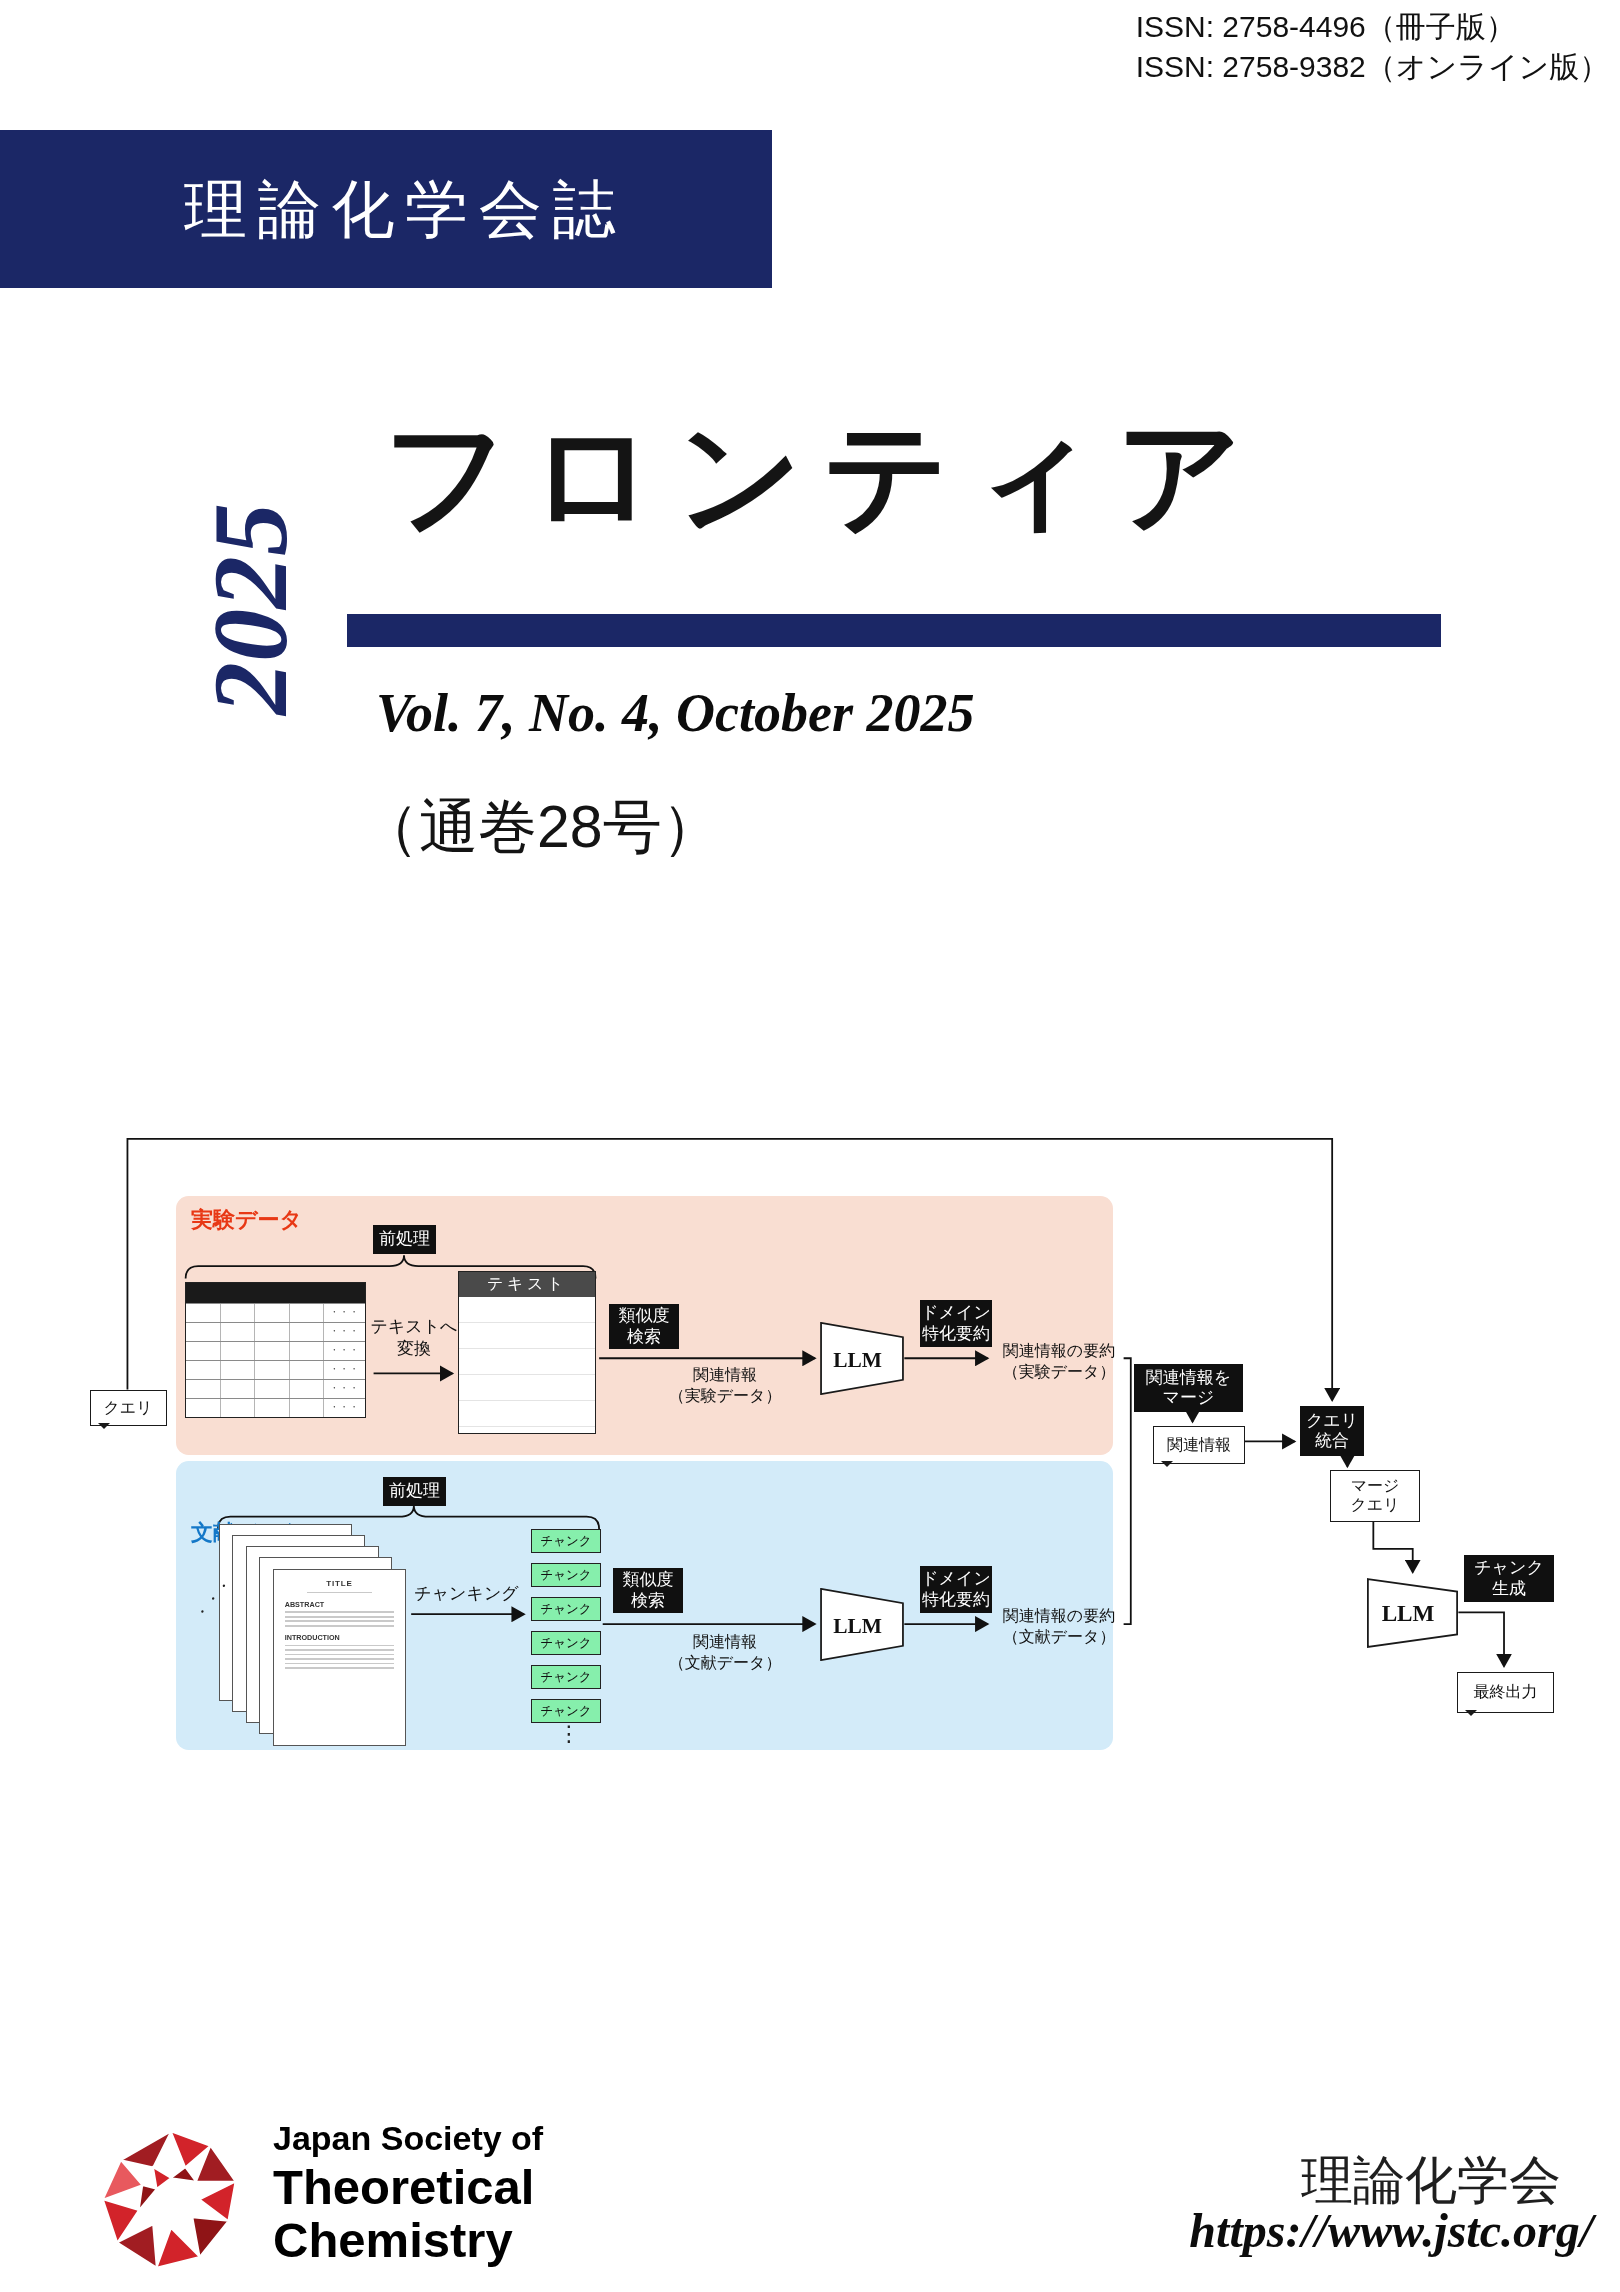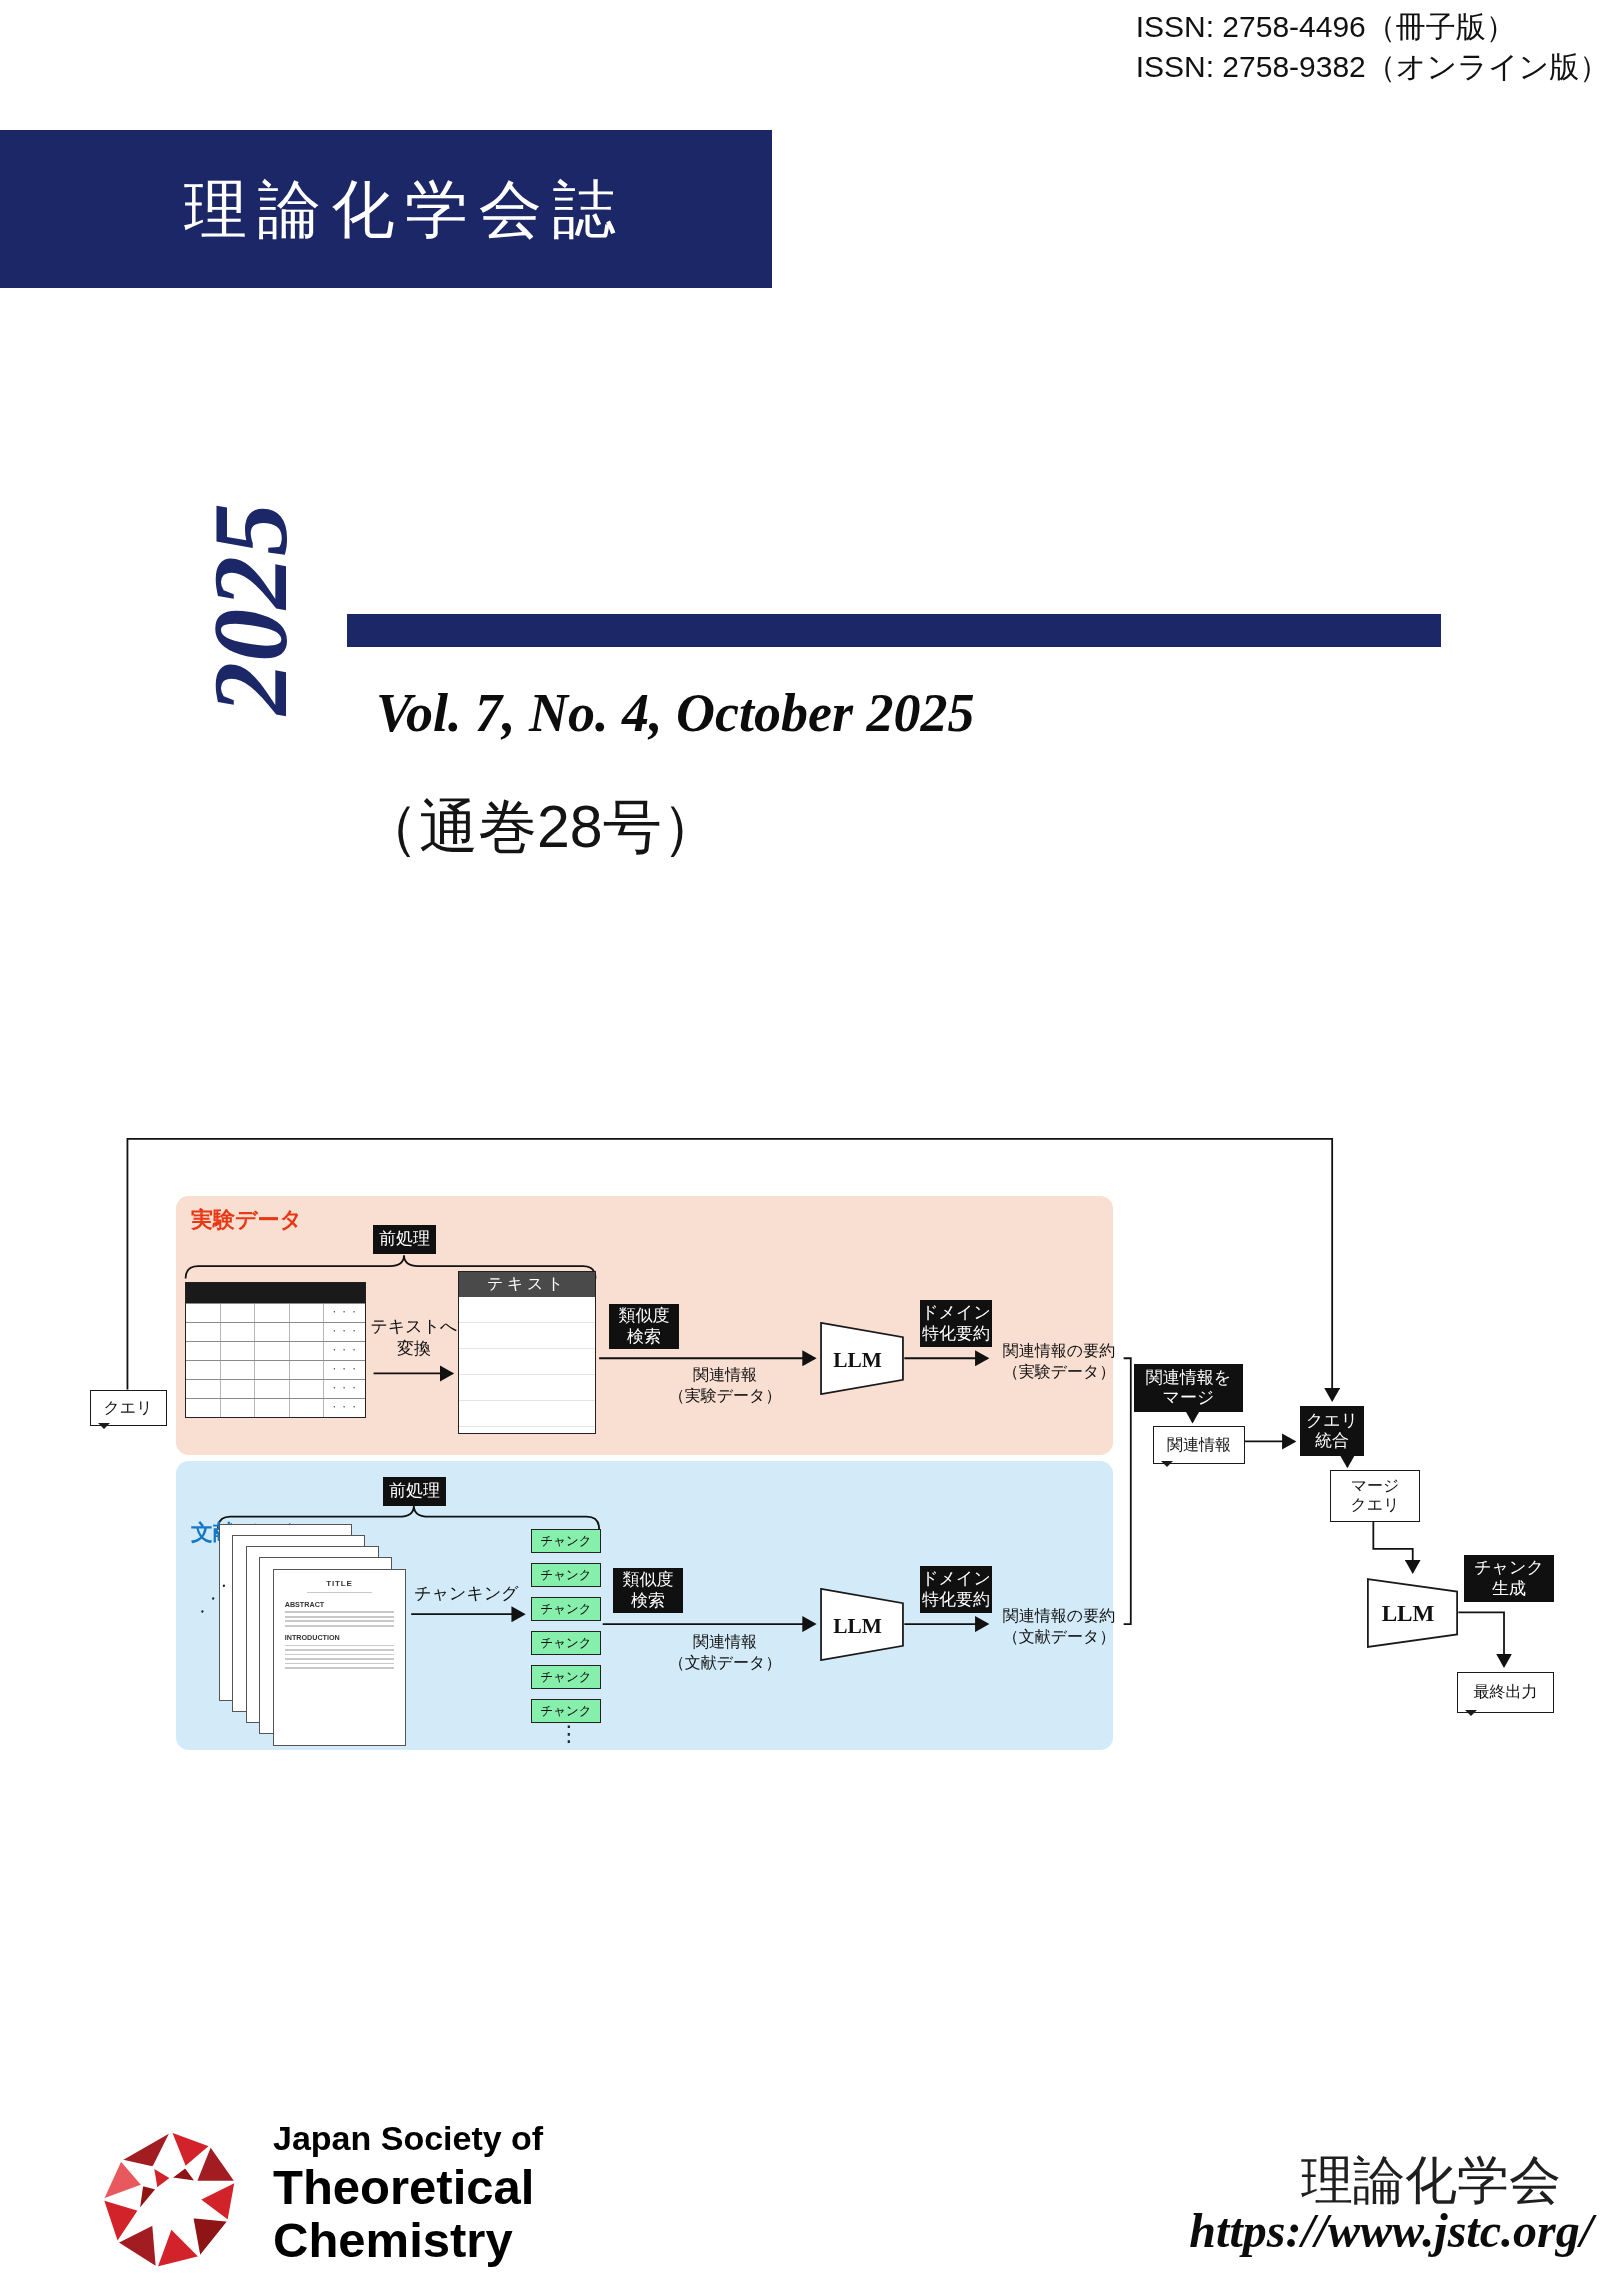--- a/index.html
+++ b/index.html
@@ -129,20 +129,21 @@
 
   <div class="issn-block">
     <div>ISSN: 2758-4496（冊子版）</div>
     <div>ISSN: 2758-9382（オンライン版）</div>
   </div>
 
   <div class="banner">
     <div class="banner-text">理論化学会誌</div>
   </div>
   <div class="year">2025</div>
+  <div class="main-title">フロンティア</div>
   <div class="title-bar"></div>
   <div class="vol-line">Vol. 7, No. 4, October 2025</div>
   <div class="issue-line">（通巻28号）</div>
 
   <div class="diagram">
 
     <div class="panel panel-exp"></div>
     <div class="panel panel-lit"></div>
 
     <svg class="dg-svg" width="1491" height="631" viewBox="0 0 1665 705">

